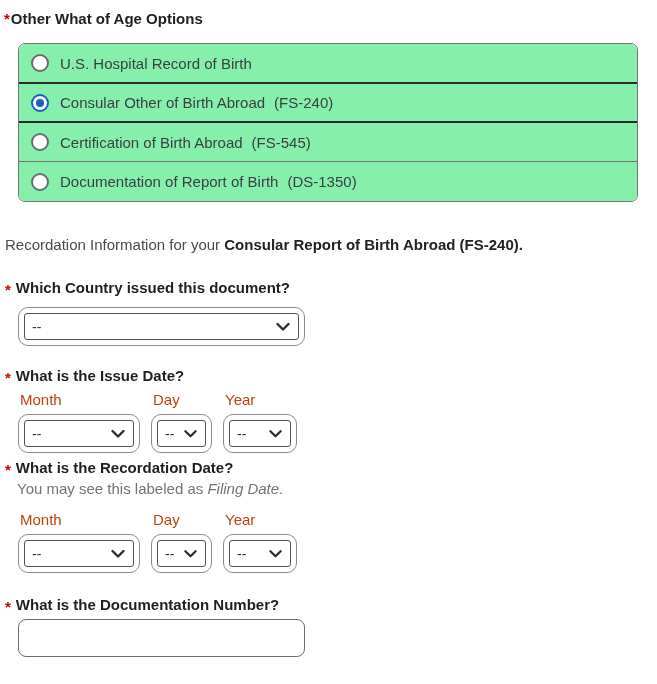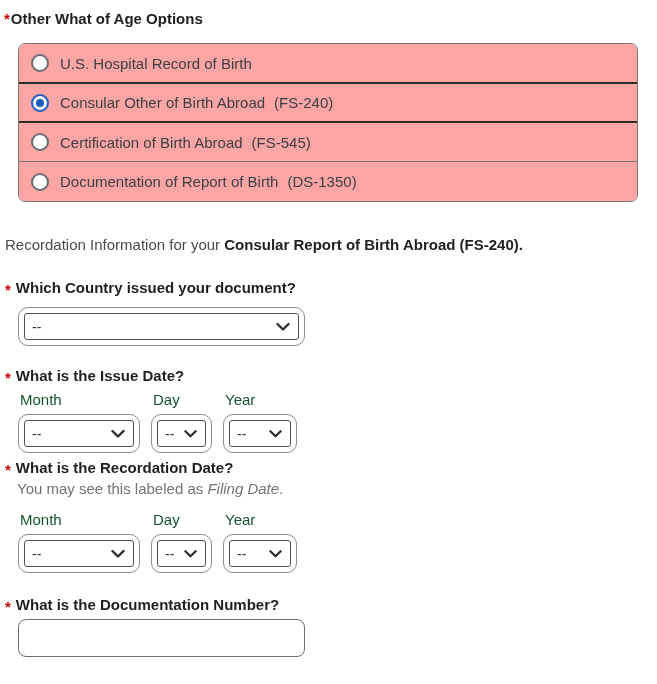--- a/index.html
+++ b/index.html
@@ -34,21 +34,21 @@
     overflow: hidden;
     background: #fff;
   }
   .radio-row {
     display: flex;
     align-items: center;
     height: 39px;
     padding-left: 12px;
     border-bottom: 1px solid #757575;
     cursor: pointer;
-    background: #fca5a5;
+    background: #86efac;
   }
   .radio-row:last-child { border-bottom: none; }
   .radio-row.selected {
     border-top: 2px solid #2b2b2b;
     border-bottom: 2px solid #2b2b2b;
     margin-top: -1px;
     height: 41px;
   }
   .radio {
     width: 18px; height: 18px;
@@ -117,21 +117,21 @@
     pointer-events: none;
     display: flex;
   }
   .country-row { margin: 10px 0 0 18px; }
   .country-outer { width: 287px; }
 
   
   .date-row { display: flex; gap: 11px; margin: 6px 0 0 18px; }
   .date-row-2 { margin-top: 13px; }
   .date-col { display: flex; flex-direction: column; }
-  .mdy-label { font-size: 15px; color: #14532d; margin: 0 0 6px 2px; line-height: 17px; }
+  .mdy-label { font-size: 15px; color: #c2410c; margin: 0 0 6px 2px; line-height: 17px; }
   .w-month { width: 122px; }
   .w-day   { width: 61px; }
   .w-year  { width: 74px; }
 
   
   .text-input {
     display: block;
     margin: 5px 0 0 18px;
     width: 287px;
     height: 38px;
@@ -178,21 +178,21 @@
         </span>
       <span class="radio-label"><span>Documentation of Report of Birth</span><span class="radio-code">(DS-1350)</span></span>
     </div>
   </div>
 
   <div class="addl">
     <span>Recordation Information for your </span><span class="bold-doc">Consular Report of Birth Abroad (FS-240)</span><span class="bold-doc">.</span>
   </div>
 
   <div class="question q-country">
-    <span class="ast ast-q">*</span><span>Which Country issued your document?</span>
+    <span class="ast ast-q">*</span><span>Which Country issued this document?</span>
   </div>
   <div class="country-row">
     <div class="select-outer country-outer">
       <div class="select-shell">
         <select aria-label="Country">
           <option>--</option>
         </select>
         <span class="chevron">
           <svg width="14" height="9" viewBox="0 0 14 9">
               <polyline points="1.5,1.5 7,7 12.5,1.5" fill="none" stroke="#2d2d2d" stroke-width="2.4" stroke-linecap="round" stroke-linejoin="round"></polyline>

